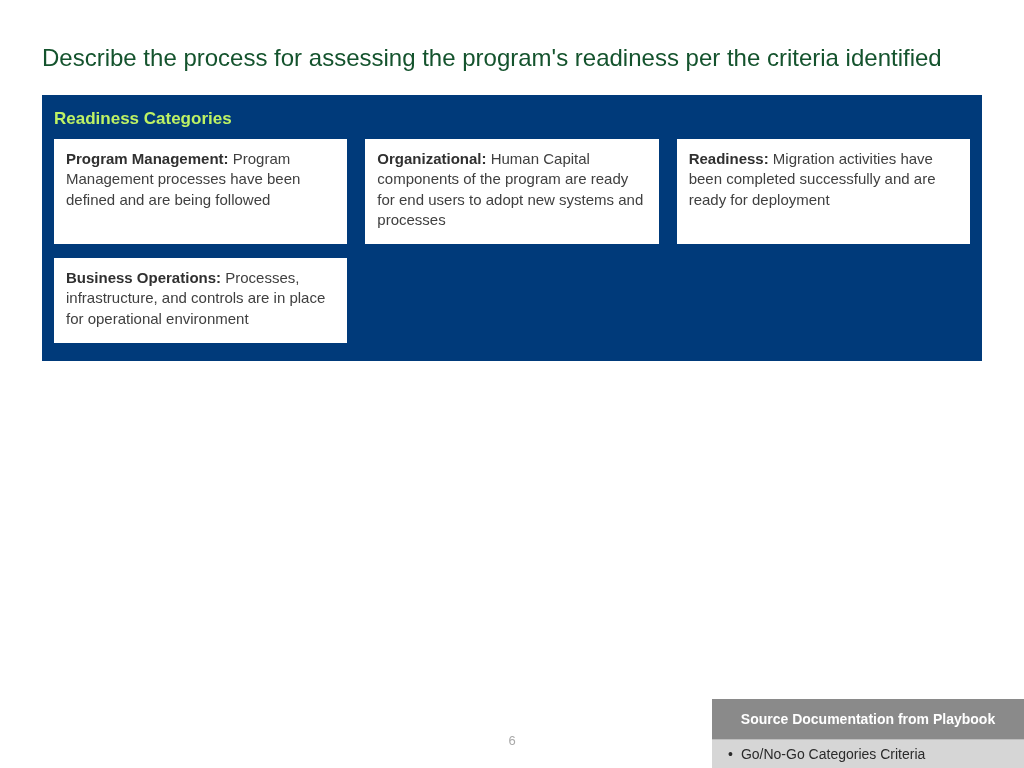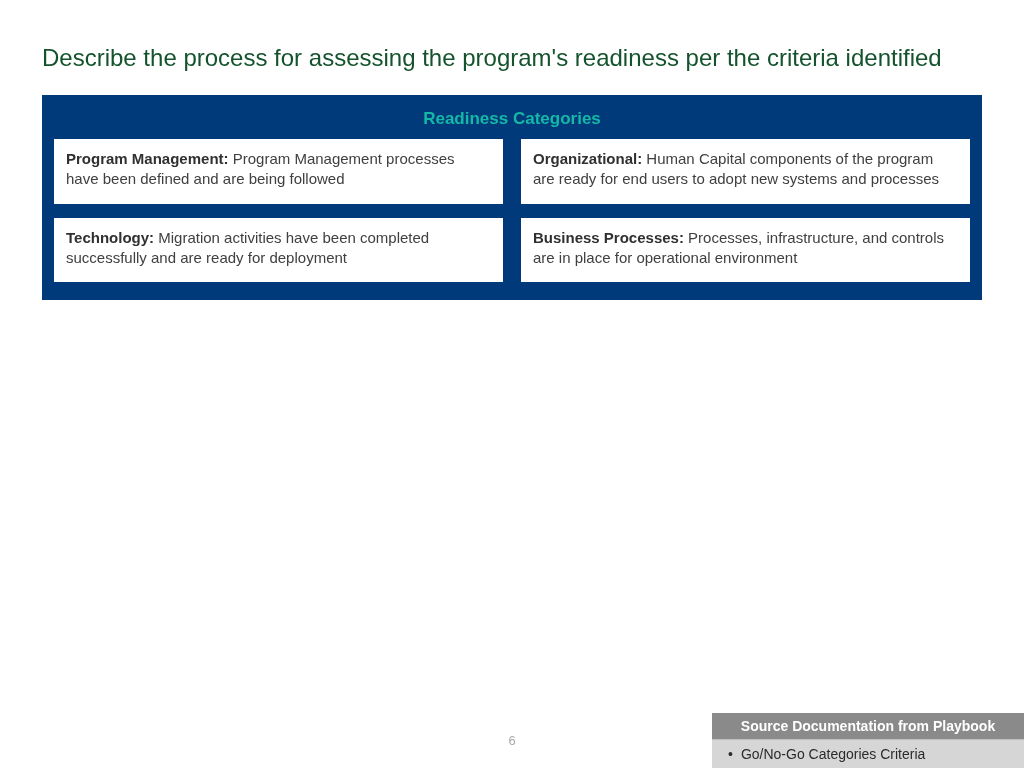--- a/index.html
+++ b/index.html
@@ -28,29 +28,29 @@
     font-size: 24px;
     font-weight: 400;
     line-height: 1.3;
     margin-bottom: 22px;
   }
   .panel {
     background: #003a7a;
     padding: 10px 12px 18px 12px;
   }
   .panel-header {
-    color: #14b8a6;
-    text-align: center;
+    color: #bef264;
+    text-align: left;
     font-size: 17px;
     font-weight: 700;
     padding: 4px 0 10px 0;
   }
   .grid {
     display: grid;
-    grid-template-columns: 1fr 1fr;
+    grid-template-columns: 1fr 1fr 1fr;
     gap: 14px 18px;
   }
   .card {
     background: #ffffff;
     padding: 10px 12px 14px 12px;
     font-size: 15px;
     line-height: 1.35;
     color: #404040;
   }
   .card .label {
@@ -71,21 +71,21 @@
     right: 0;
     bottom: 0;
     width: 312px;
   }
   .source-header {
     background: #8a8a8a;
     color: #ffffff;
     font-size: 14px;
     font-weight: 700;
     text-align: center;
-    padding: 5px 6px;
+    padding: 12px 6px;
   }
   .source-item {
     background: #d6d6d6;
     border-top: 1px solid #bdbdbd;
     color: #2b2b2b;
     font-size: 14px;
     padding: 6px 8px 6px 16px;
   }
   .bullet { margin-right: 8px; }
 </style>
@@ -100,24 +100,24 @@
   <div class="panel">
     <div class="panel-header">Readiness Categories</div>
     <div class="grid">
       <div class="card">
         <span class="label">Program Management:</span><span> Program Management processes have been defined and are being followed</span>
       </div>
       <div class="card">
         <span class="label">Organizational:</span><span> Human Capital components of the program are ready for end users to adopt new systems and processes</span>
       </div>
       <div class="card">
-        <span class="label">Technology:</span><span> Migration activities have been completed successfully and are ready for deployment</span>
+        <span class="label">Readiness:</span><span> Migration activities have been completed successfully and are ready for deployment</span>
       </div>
       <div class="card">
-        <span class="label">Business Processes:</span><span> Processes, infrastructure, and controls are in place for operational environment</span>
+        <span class="label">Business Operations:</span><span> Processes, infrastructure, and controls are in place for operational environment</span>
       </div>
     </div>
   </div>
 
   <div class="page-number">6</div>
 
   <div class="source-box">
     <div class="source-header">Source Documentation from Playbook</div>
     <div class="source-item">
       <span class="bullet">•</span><span>Go/No-Go Categories Criteria</span>

